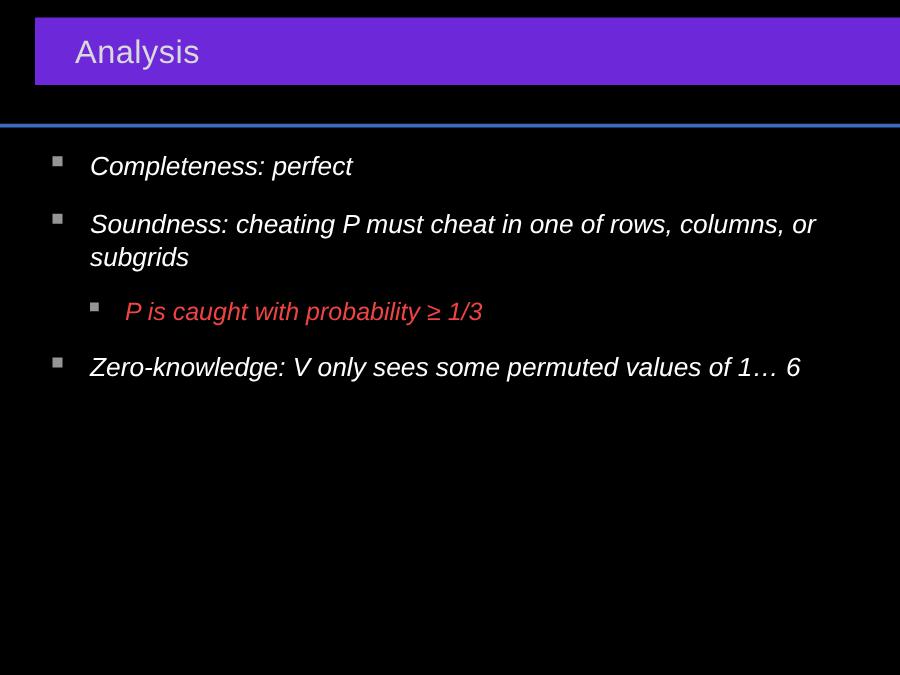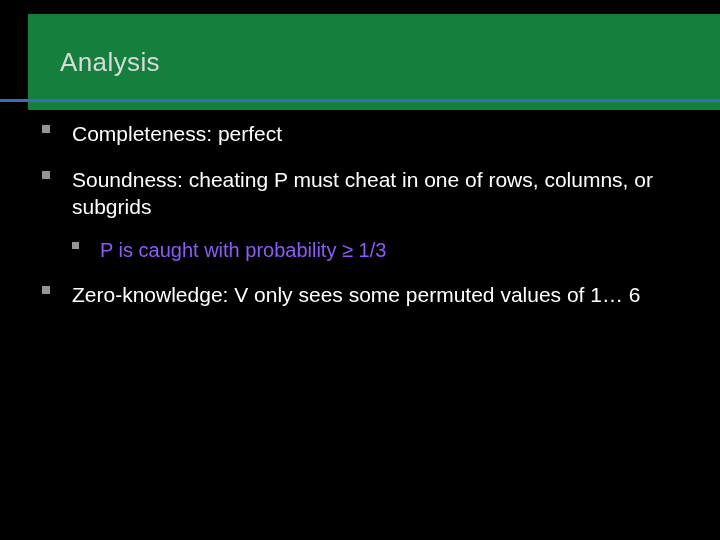--- a/index.html
+++ b/index.html
@@ -13,22 +13,22 @@
   .slide {
     width: 720px;
     height: 540px;
     position: relative;
   }
   .title-band {
     position: absolute;
     top: 14px;
     left: 28px;
     right: 0;
-    height: 96px;
-    background: #15803d;
+    height: 54px;
+    background: #6d28d9;
     display: flex;
     align-items: center;
   }
   .title-text {
     color: #d9d9d9;
     font-size: 26px;
     font-weight: 400;
     margin-left: 32px;
     letter-spacing: 0.4px;
   }
@@ -41,20 +41,21 @@
     background: #3a6bbd;
   }
   .content {
     position: absolute;
     top: 120px;
     left: 42px;
     right: 40px;
   }
   ul.level1 {
     list-style: none;
+    font-style: italic;
   }
   ul.level1 > li {
     position: relative;
     padding-left: 30px;
     margin-bottom: 18px;
     font-size: 21px;
     line-height: 1.32;
     color: #fff;
   }
   ul.level1 > li::before {
@@ -69,21 +70,21 @@
   ul.level2 {
     list-style: none;
     margin-top: 16px;
   }
   ul.level2 > li {
     position: relative;
     padding-left: 28px;
     margin-bottom: 14px;
     font-size: 20px;
     line-height: 1.3;
-    color: #8b5cf6;
+    color: #ef4444;
   }
   ul.level2 > li::before {
     content: "";
     position: absolute;
     left: 0;
     top: 5px;
     width: 7px;
     height: 7px;
     background: #959595;
   }

